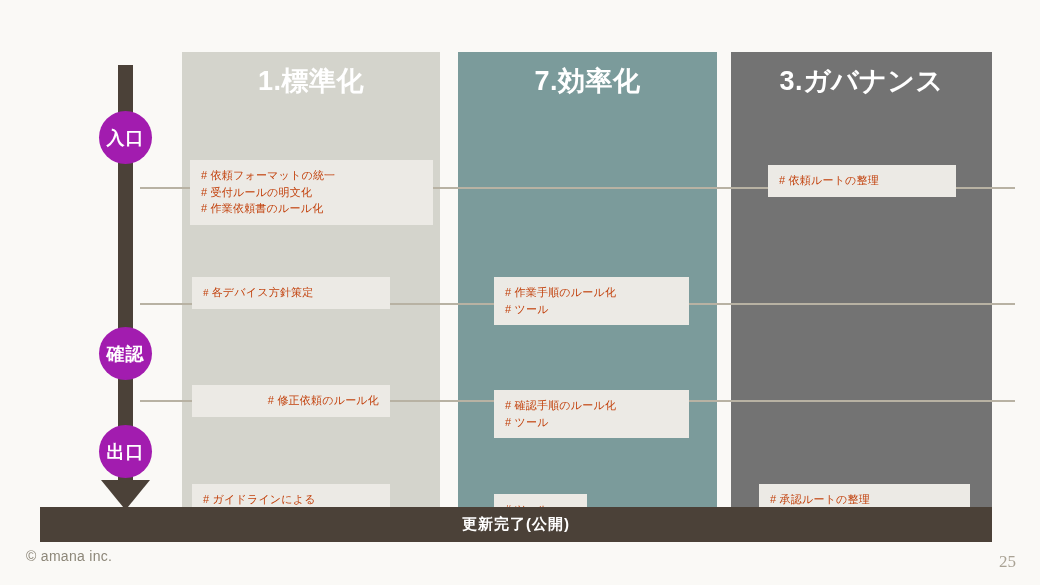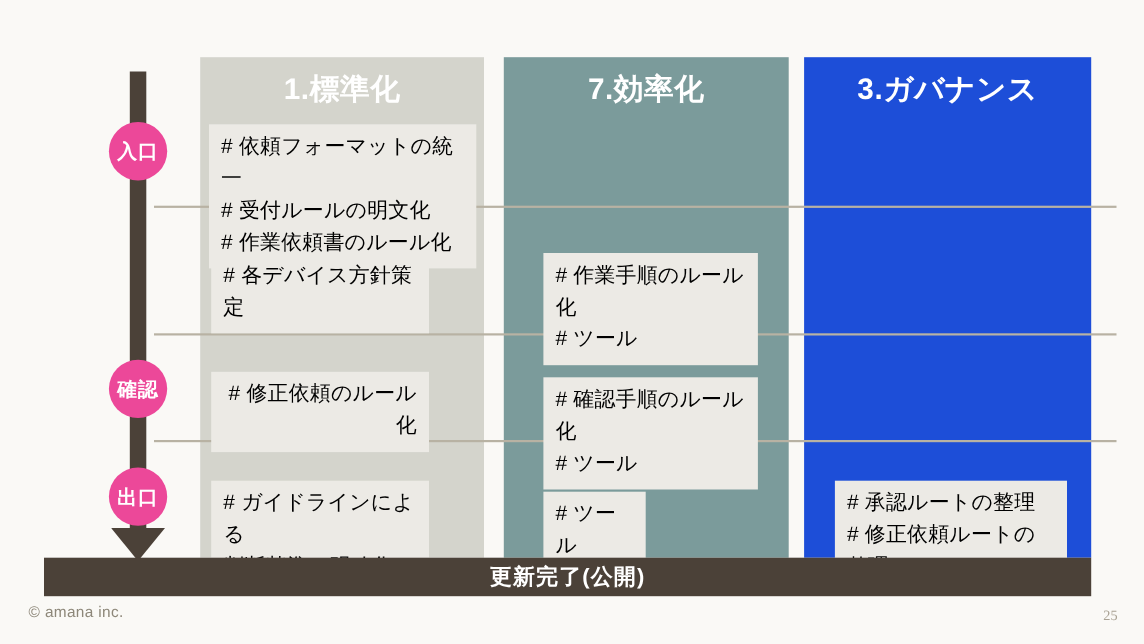--- a/index.html
+++ b/index.html
@@ -25,21 +25,21 @@
   }
 
   
   .col {
     position: absolute;
     top: 52px;
     height: 455px;
   }
   .col-1 { left: 182px; width: 258px; background: #d4d4cc; }
   .col-2 { left: 458px; width: 259px; background: #7b9b9b; }
-  .col-3 { left: 731px; width: 261px; background: #1d4ed8; }
+  .col-3 { left: 731px; width: 261px; background: #737373; }
 
   .col-title {
     position: absolute;
     top: 0;
     left: 0;
     width: 100%;
     height: 58px;
     display: flex;
     align-items: center;
     justify-content: center;
@@ -80,78 +80,79 @@
     height: 30px;
     background: #4b4138;
     clip-path: polygon(0% 0%, 100% 0%, 50% 100%);
   }
   .node {
     position: absolute;
     left: 99px;
     width: 53px;
     height: 53px;
     border-radius: 50%;
-    background: #ec4899;
+    background: #a21caf;
     display: flex;
     align-items: center;
     justify-content: center;
     color: #ffffff;
     font-size: 18px;
     font-weight: bold;
     letter-spacing: 1px;
   }
   .node.n1 { top: 111px; }
   .node.n2 { top: 225px; }
   .node.n3 { top: 327px; }
   .node.n4 { top: 425px; }
 
   
   .chip {
     position: absolute;
     background: #eceae5;
-    color: #000000;
-    font-size: 19px;
+    color: #c2410c;
+    font-size: 11px;
     line-height: 1.52;
     padding: 7px 11px 8px 11px;
     white-space: pre-line;
     letter-spacing: 0.2px;
+    margin-top: 47px;
   }
   .chip.center { text-align: center; }
 
   
   .bottom-bar {
     position: absolute;
     left: 40px;
     top: 507px;
     width: 952px;
     height: 35px;
     background: #4b4138;
     display: flex;
     align-items: center;
     justify-content: center;
     color: #ffffff;
-    font-size: 20px;
+    font-size: 15px;
     font-weight: bold;
     letter-spacing: 1px;
   }
 
   
   .footer-left {
     position: absolute;
     left: 26px;
     top: 548px;
     font-size: 14px;
     color: #8d8779;
     letter-spacing: 0.3px;
   }
   .footer-right {
     position: absolute;
     right: 24px;
     top: 552px;
-    font-size: 13px;
+    font-size: 17px;
     color: #a9a294;
     font-family: "Liberation Serif", "DejaVu Serif", serif;
   }
 </style>
 </head>
 <body>
 
 <div id="slide">
 
   <div class="col col-1">
@@ -178,22 +179,23 @@
     <span>確認</span>
   </div>
   <div class="node n4">
     <span>出口</span>
   </div>
 
   <div class="chip" style="left:190px; top:113px; width:243px;"># 依頼フォーマットの統一
 # 受付ルールの明文化
 # 作業依頼書のルール化</div>
 
-
-  <div class="chip" style="left:192px; top:230px; width:198px;"># 各デバイス方針策定</div>
+  <div class="chip" style="left:768px; top:118px; width:188px;"># 依頼ルートの整理</div>
+
+  <div class="chip" style="left:192px; top:230px; width:198px;font-family:Liberation Serif, serif;"># 各デバイス方針策定</div>
 
   <div class="chip" style="left:494px; top:230px; width:195px;"># 作業手順のルール化
 # ツール</div>
 
   <div class="chip" style="left:192px; top:338px; width:198px;text-align:right;"># 修正依頼のルール化</div>
 
   <div class="chip" style="left:494px; top:343px; width:195px;"># 確認手順のルール化
 # ツール</div>
 
   <div class="chip center" style="left:192px; top:437px; width:198px; text-align:left;"># ガイドラインによる

